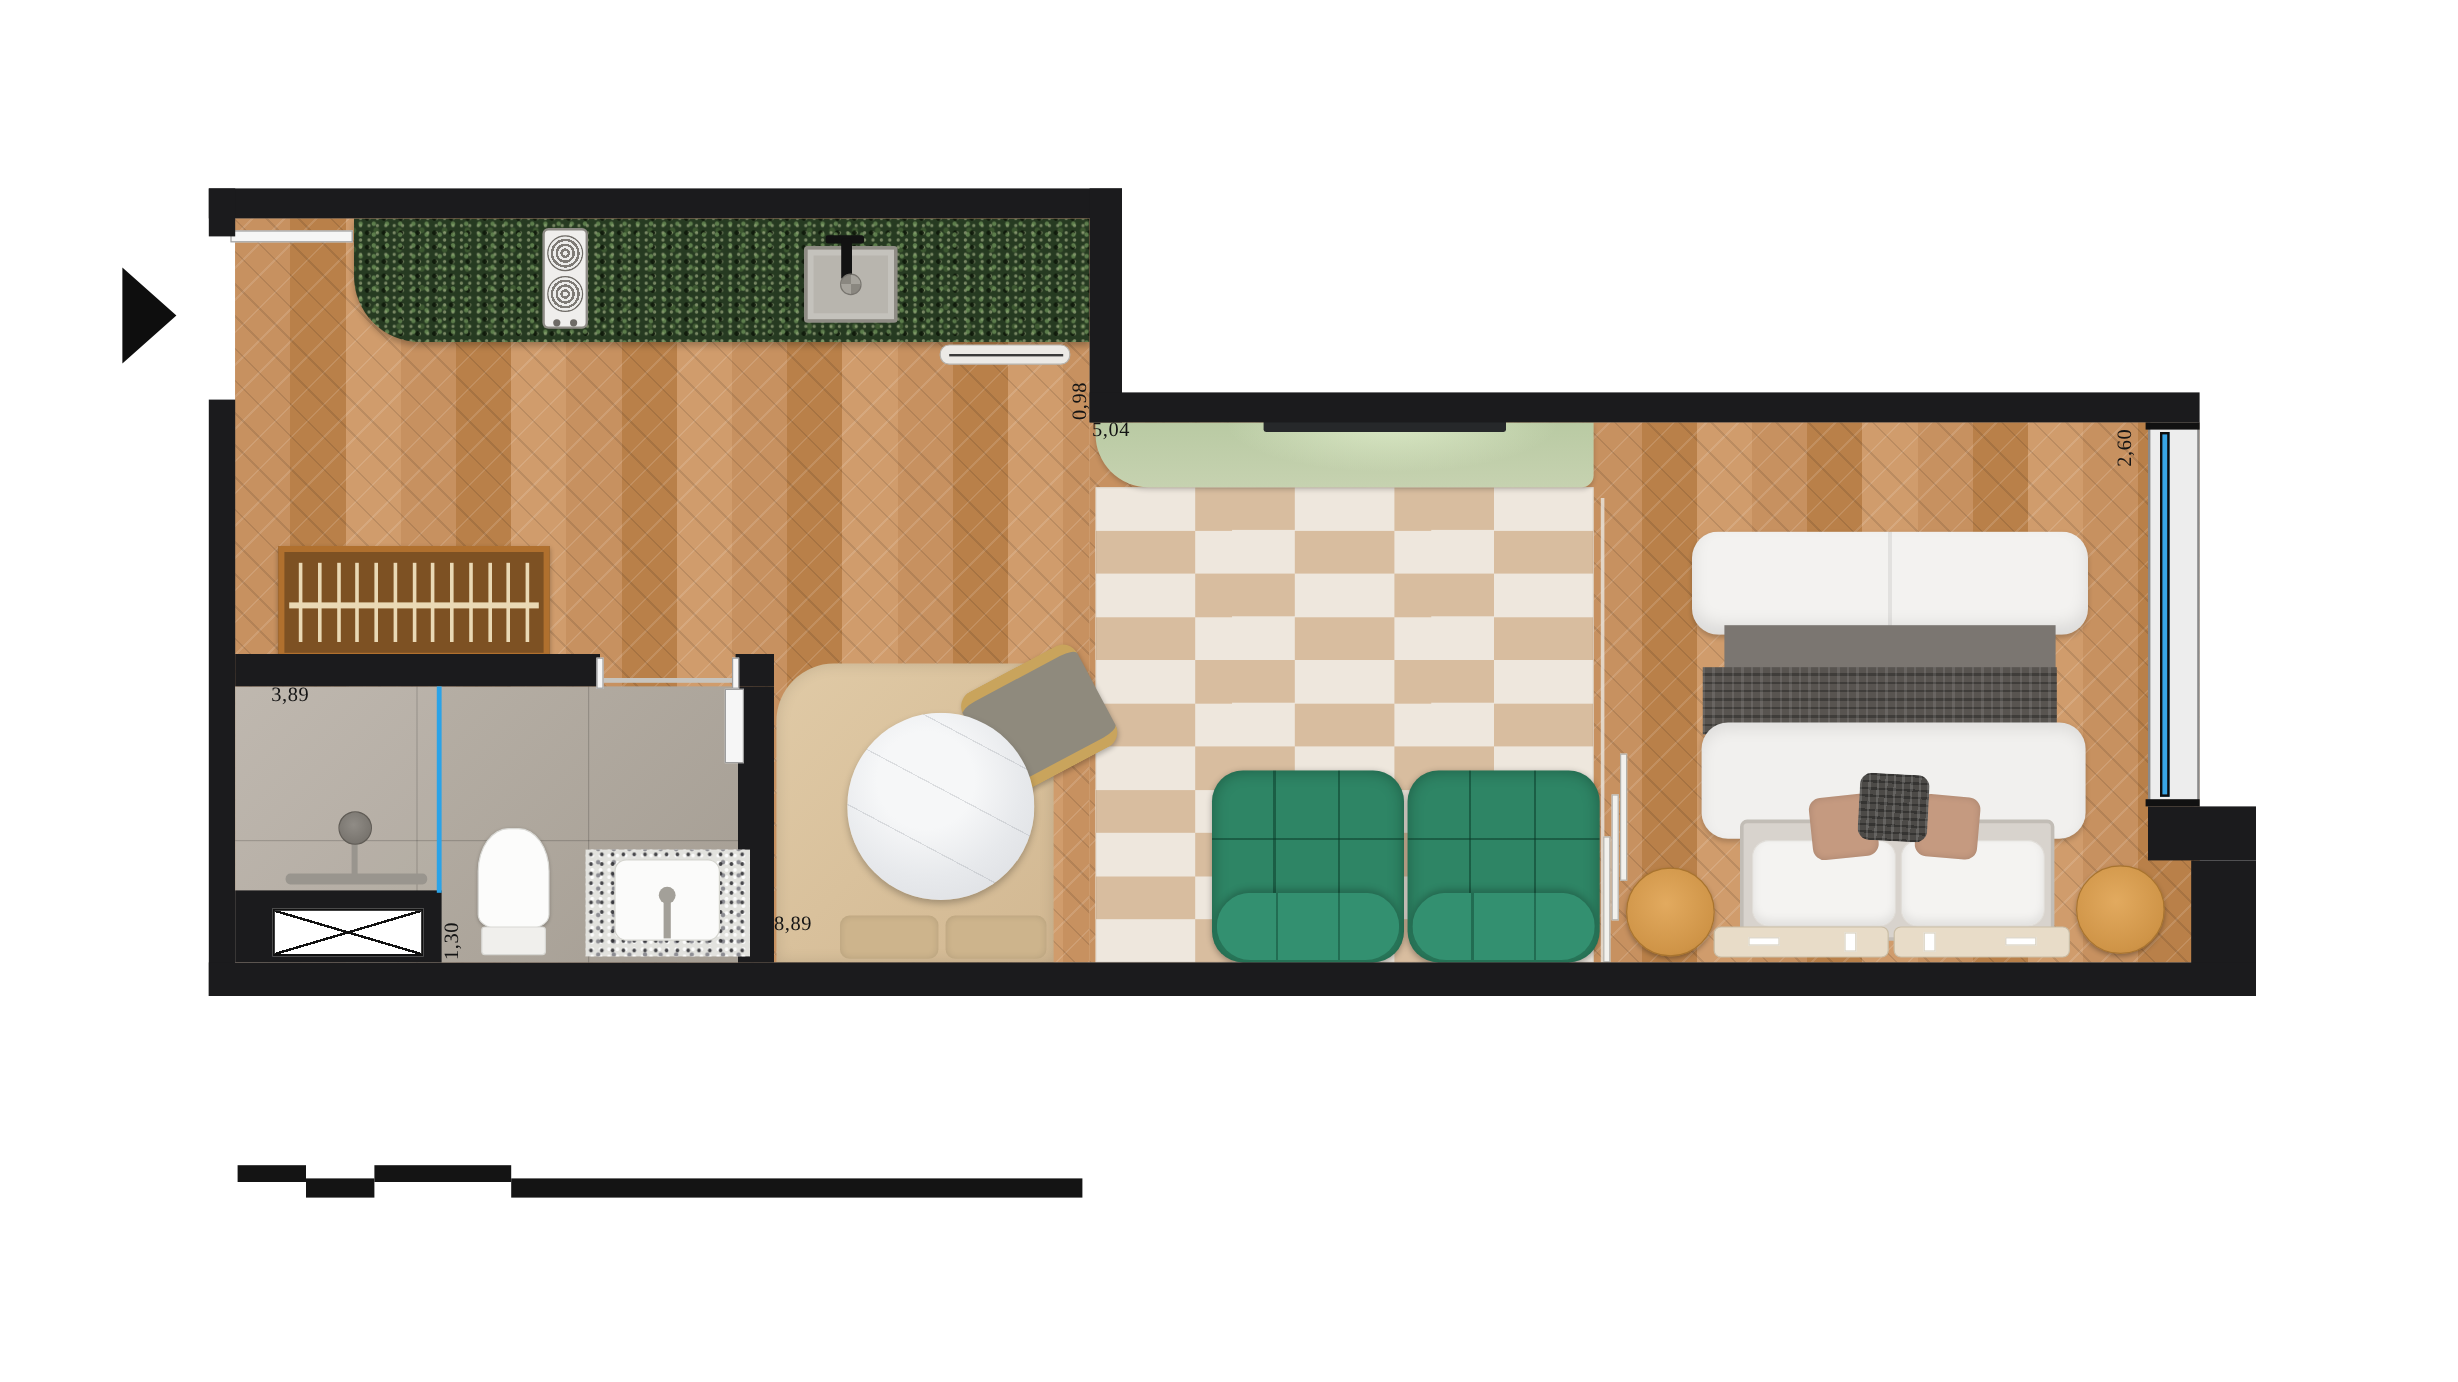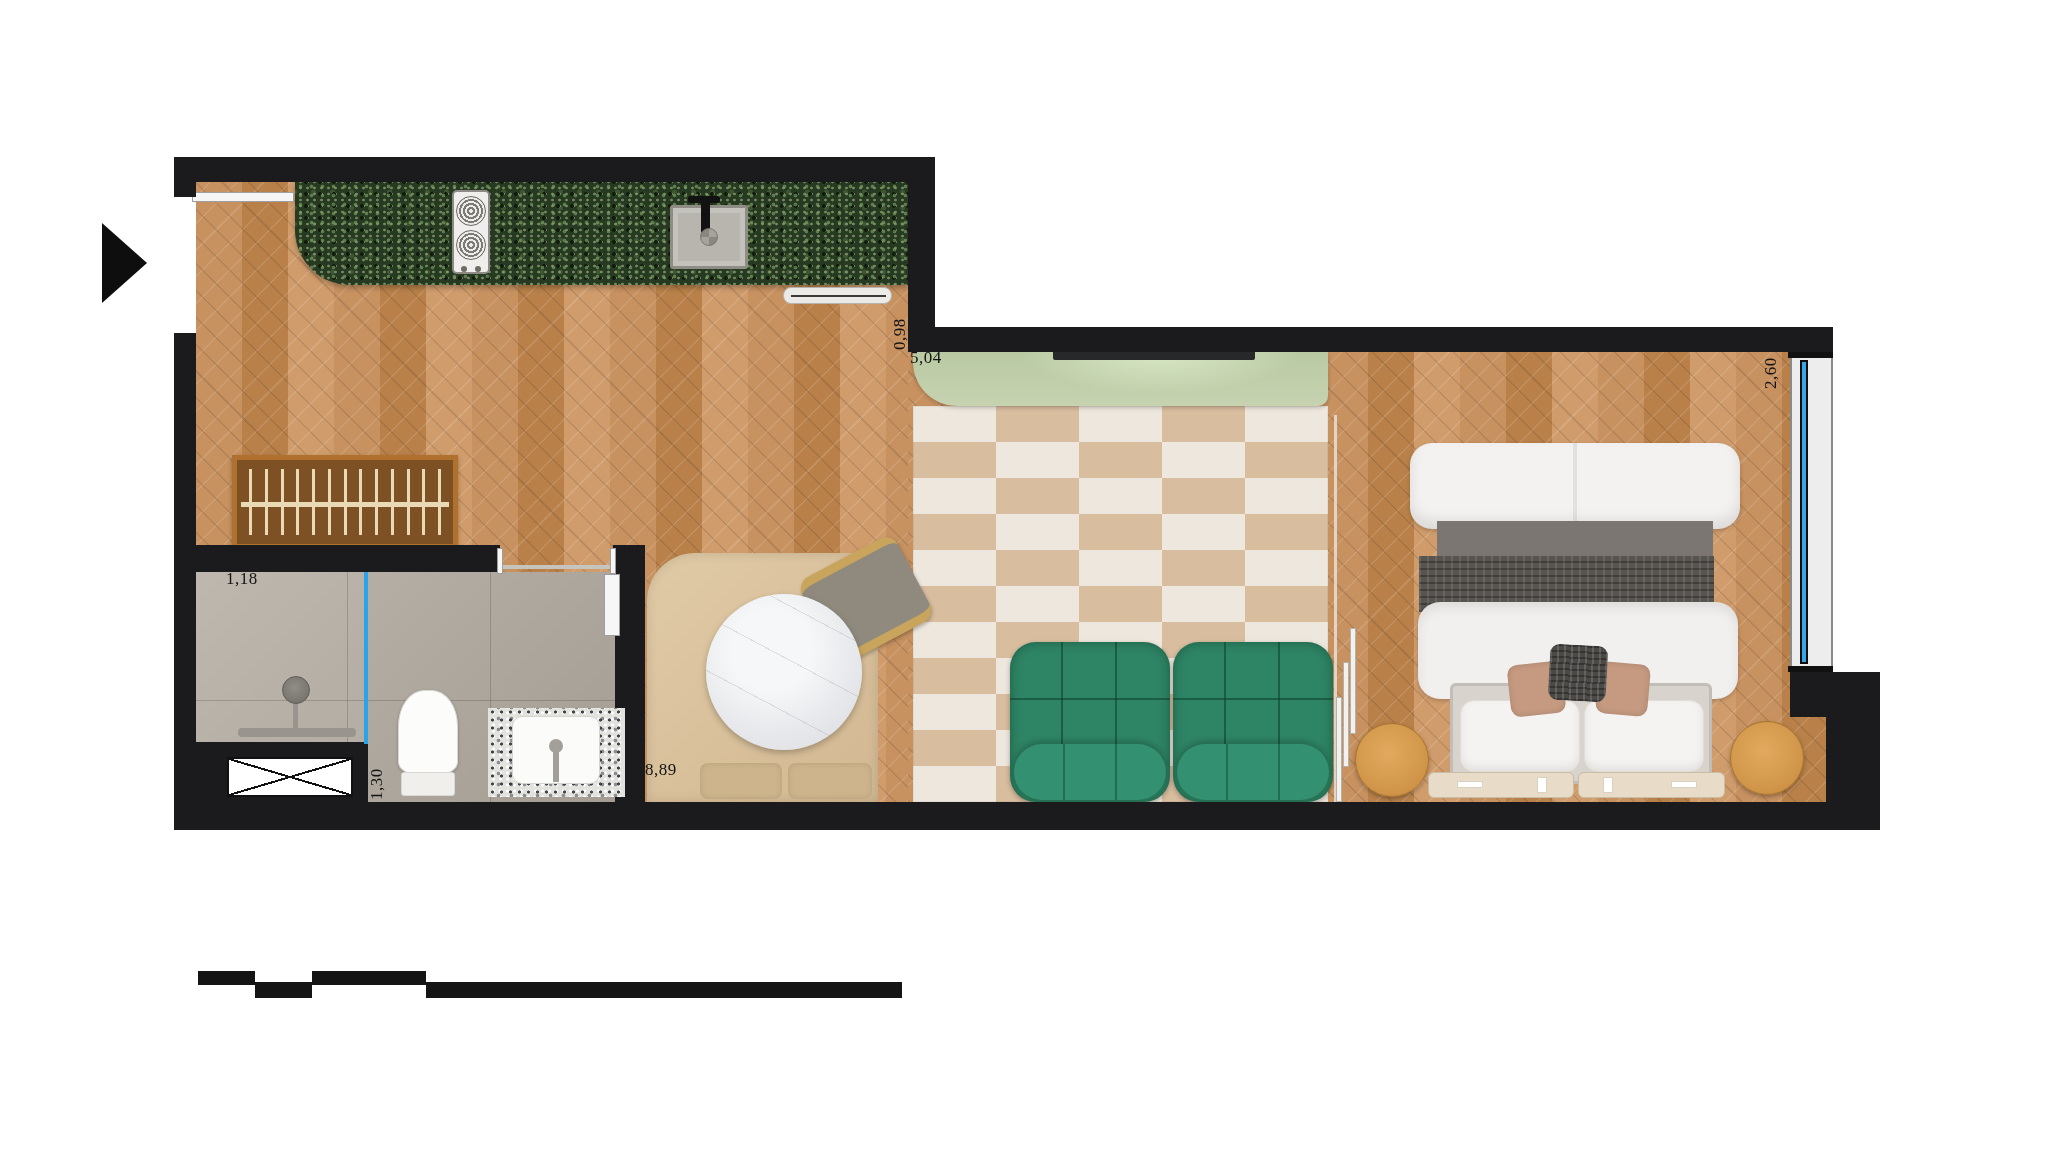--- a/index.html
+++ b/index.html
@@ -261,21 +261,21 @@
   <div class="abs granite-light" style="left:488px;top:708px;width:137px;height:89px;"></div>
   <div class="abs basin" style="left:512px;top:716px;width:88px;height:68px;"></div>
   <div class="abs faucet" style="left:553px;top:752px;width:6px;height:30px;"></div>
   <div class="abs faucet" style="left:549px;top:739px;width:14px;height:14px;border-radius:50%;"></div>
 
   <div class="abs" style="left:503px;top:565px;width:107px;height:4px;background:#c7c4be;"></div>
   <div class="abs door-leaf" style="left:497px;top:548px;width:6px;height:26px;"></div>
   <div class="abs door-leaf" style="left:610px;top:548px;width:6px;height:26px;"></div>
   <div class="abs door-leaf" style="left:604px;top:574px;width:16px;height:62px;"></div>
 
-  <div class="abs dim" style="left:226px;top:570px;">1,18</div>
+  <div class="abs dim" style="left:226px;top:570px;">3,89</div>
   <div class="abs dim rot" style="left:368px;top:800px;">1,30</div>
   <div class="abs dim" style="left:645px;top:761px;">8,89</div>
   <div class="abs dim" style="left:910px;top:349px;">5,04</div>
   <div class="abs dim rot" style="left:891px;top:350px;">0,98</div>
   <div class="abs dim rot" style="left:1762px;top:389px;">2,60</div>
 
   <div class="abs scalebar" style="left:198px;top:971px;width:57px;height:14px;"></div>
   <div class="abs scalebar" style="left:255px;top:982px;width:57px;height:16px;"></div>
   <div class="abs scalebar" style="left:312px;top:971px;width:114px;height:14px;"></div>
   <div class="abs scalebar" style="left:426px;top:982px;width:476px;height:16px;"></div>

